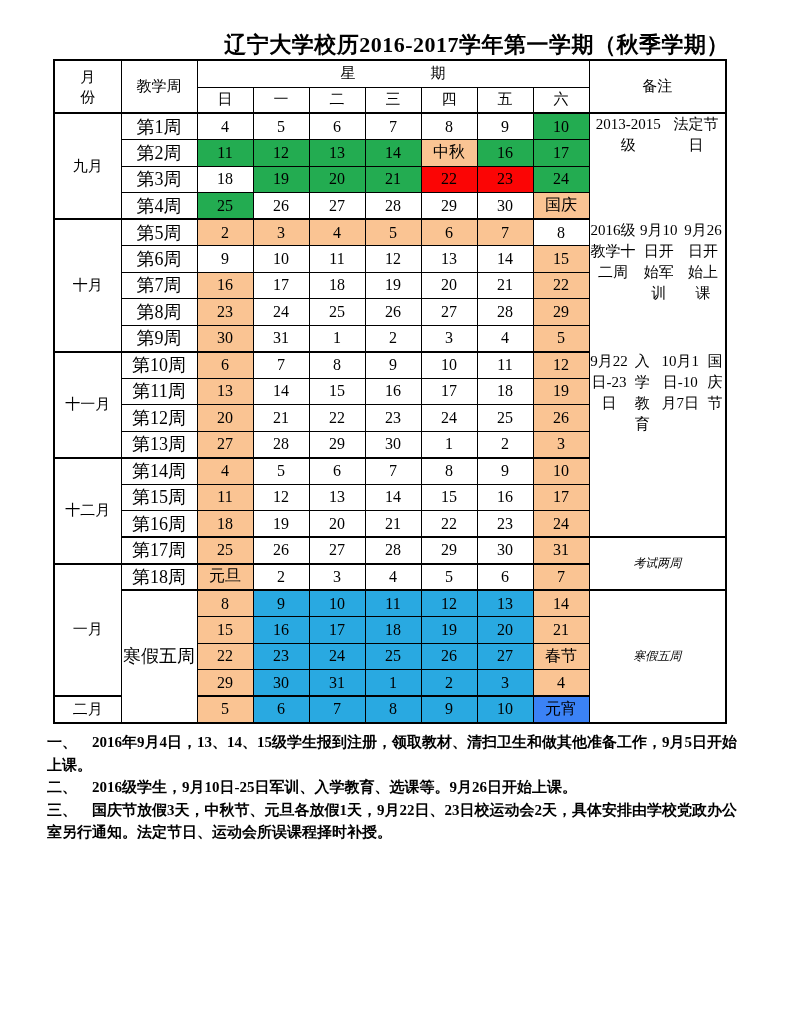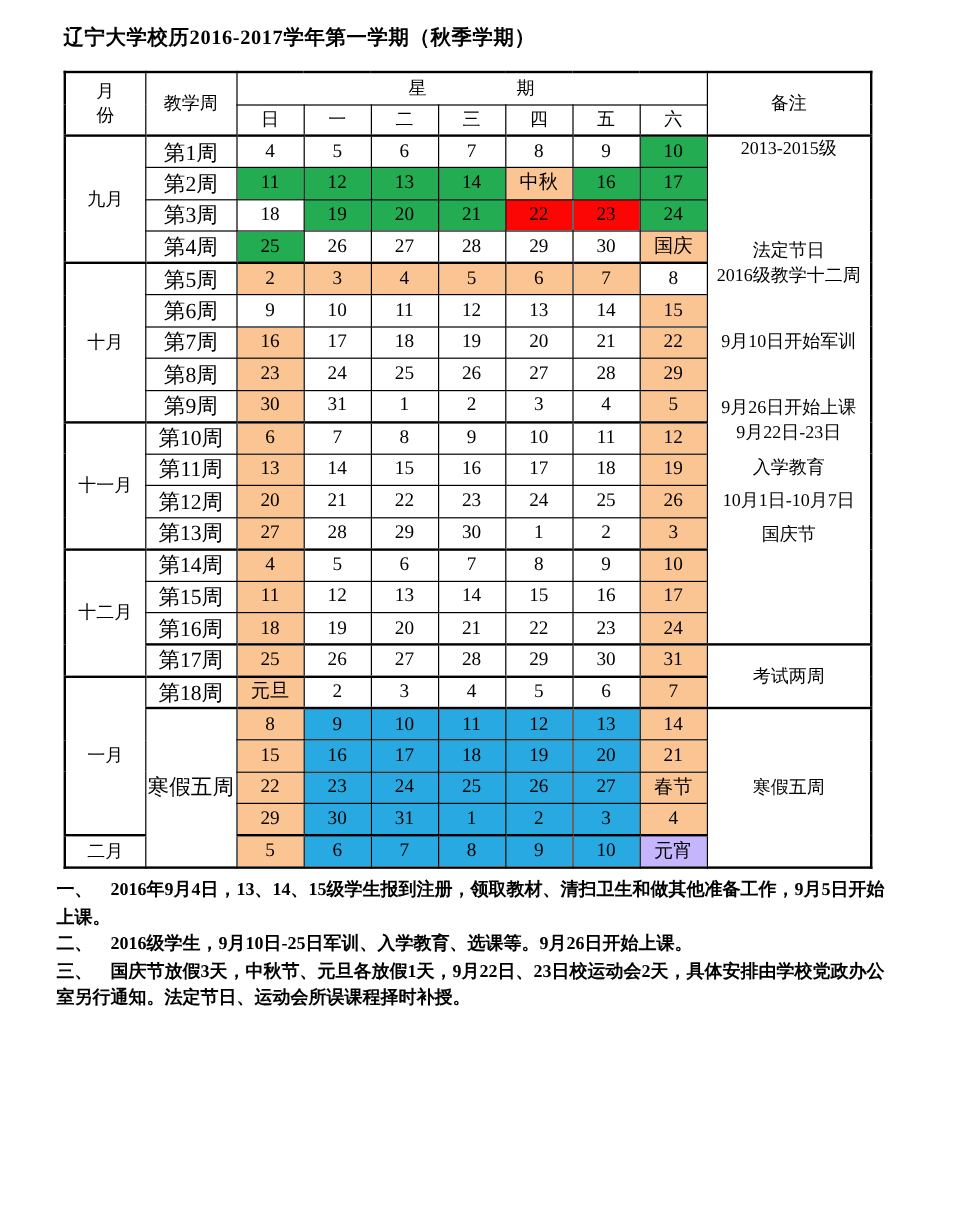--- a/index.html
+++ b/index.html
@@ -1,36 +1,36 @@
 <!DOCTYPE html>
 <html><head>
 <meta charset="utf-8">
 <style>
   html,body{margin:0;padding:0;background:#fff;}
   .page{position:relative;width:800px;height:1011px;background:#fff;overflow:hidden;
         font-family:"Liberation Serif","DejaVu Serif",serif;color:#000;}
-  .title{position:absolute;left:53px;top:20px;width:676px;text-align:left;
-         font-size:17px;font-weight:bold;letter-spacing:.5px;}
+  .title{position:absolute;left:53px;top:30px;width:676px;text-align:right;
+         font-size:22px;font-weight:bold;letter-spacing:.5px;}
   table.cal{position:absolute;left:53px;top:59px;border-collapse:collapse;
             table-layout:fixed;border:2px solid #000;}
   .cal th,.cal td{border:1px solid #000;padding:0;text-align:center;vertical-align:middle;
                   font-weight:normal;overflow:hidden;}
   tr.h1{height:27px;} tr.h2{height:26px;}
   tbody tr{height:26.5px;}
   thead th{font-size:15px;}
   .month-h{white-space:pre-line;line-height:20px;}
   td.month{font-size:15px;}
   td.week{font-size:18px;}
   td.daynum{font-size:16px;}
-  td.remark{font-size:15px;}
+  td.remark{font-size:12px;font-style:italic;}
   tbody tr:first-child td{border-top:2px solid #000;}
   .tt{border-top:2px solid #000 !important;}
   .remark-big{vertical-align:top;}
   .rwrap{height:422px;display:flex;flex-direction:column;}
-  .rblock{display:flex;flex-direction:column;justify-content:space-between;
+  .rblock{display:flex;flex-direction:row;justify-content:flex-start;
           font-size:15px;line-height:21px;}
   .notes{position:absolute;left:47px;top:731px;width:698px;
          font-size:15px;font-weight:bold;line-height:22.5px;text-align:left;}
 </style>
 </head>
 <body>
 
 <div class="page">
   <div class="title">辽宁大学校历2016-2017学年第一学期（秋季学期）</div>
 
@@ -311,21 +311,21 @@
           <td class="daynum" style="background: rgb(250, 196, 147);">4</td>
         </tr>
         <tr>
           <td class="month tt" rowspan="1">二月</td>
           <td class="daynum tt" style="background: rgb(250, 196, 147);">5</td>
           <td class="daynum tt" style="background: rgb(41, 169, 225);">6</td>
           <td class="daynum tt" style="background: rgb(41, 169, 225);">7</td>
           <td class="daynum tt" style="background: rgb(41, 169, 225);">8</td>
           <td class="daynum tt" style="background: rgb(41, 169, 225);">9</td>
           <td class="daynum tt" style="background: rgb(41, 169, 225);">10</td>
-          <td class="daynum tt" style="background: #c4b5fd; margin-top: 32px;">元宵</td>
+          <td class="daynum tt" style="background: #3b82f6; margin-top: 32px;">元宵</td>
         </tr>
       </tbody>
   </table>
 
   <div class="notes" id="notes">
       <div class="note">一、　2016年9月4日，13、14、15级学生报到注册，领取教材、清扫卫生和做其他准备工作，9月5日开始上课。</div>
       <div class="note">二、　2016级学生，9月10日-25日军训、入学教育、选课等。9月26日开始上课。</div>
       <div class="note">三、　国庆节放假3天，中秋节、元旦各放假1天，9月22日、23日校运动会2天，具体安排由学校党政办公室另行通知。法定节日、运动会所误课程择时补授。</div>
     </div>
 </div>

